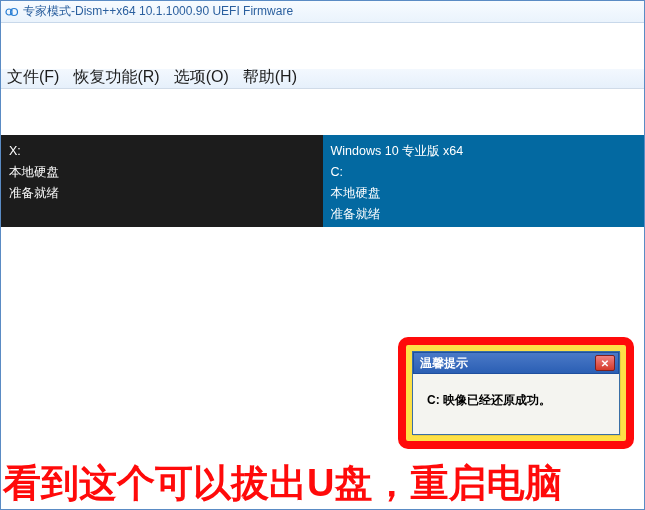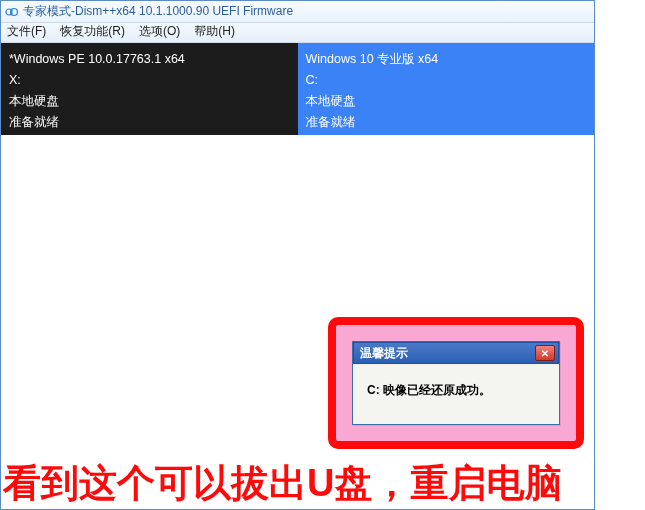--- a/index.html
+++ b/index.html
@@ -1,52 +1,52 @@
 <!DOCTYPE html>
 <html><head>
 <meta charset="utf-8">
 <style>
   * { box-sizing: border-box; margin: 0; padding: 0; font-family: "Microsoft YaHei", "SimSun", Arial, sans-serif; }
   html, body { width: 645px; height: 510px; overflow: hidden; background: #fff; }
 
-  .window { width: 595px; height: 510px; display: flex; flex-direction: column; border: 1px solid #5a8bc4; position: relative; }
+  .window { width: 645px; height: 510px; display: flex; flex-direction: column; border: 1px solid #5a8bc4; position: relative; gap: 46px; }
 
   
   .titlebar {
     height: 22px; background: linear-gradient(to bottom, #f7fbff, #eaf3fc);
     border-bottom: 1px solid #c8d8ea; display: flex; align-items: center;
     font-size: 12px; color: #2a5f9e; padding-left: 4px;
   }
   .titlebar .app-icon { width: 14px; height: 14px; margin-right: 4px; display:flex; align-items:center; justify-content:center; }
   .titlebar .title-text { white-space: nowrap; }
 
   
   .menubar {
     height: 20px; background: linear-gradient(to bottom, #f3f8fe, #e6f0fb);
-    display: flex; align-items: flex-start; font-size: 12px; color: #1c1c1c;
+    display: flex; align-items: flex-end; font-size: 16px; color: #1c1c1c;
     padding-left: 6px; gap: 14px; border-bottom: 1px solid #d0dbe8;
   }
   .menubar span { cursor: default; }
 
   
   .panels { display: flex; height: 92px; }
   .panel {
     flex: 1; padding: 6px 8px; font-size: 12.5px; color: #fff; line-height: 21px;
   }
   .panel.left { background: #1c1c1c; }
-  .panel.right { background: #3b82f6; }
+  .panel.right { background: #0369a1; }
 
   
   .content-area { flex: 1; background: #fff; position: relative; }
 
   
   .dialog-wrap {
     position: absolute; right: 10px; bottom: 60px;
-    border: 8px solid #ff0a0a; border-radius: 10px; padding: 16px;
-    background: #f9a8d4;
+    border: 8px solid #ff0a0a; border-radius: 10px; padding: 6px;
+    background: #fde047;
   }
   .dialog {
     width: 208px; border: 1px solid #3a6ea5; background: #ece9d8;
     font-size: 12px; box-shadow: 1px 1px 0 rgba(0,0,0,0.08);
   }
   .dialog-title {
     height: 22px; background: linear-gradient(to bottom, #4a79c7, #2b5fb4);
     border: 1px solid #1f4f9e; color: #fff; display: flex; align-items: center;
     justify-content: space-between; padding: 0 3px 0 6px; font-weight: bold;
   }
@@ -90,21 +90,20 @@
 
   <div class="menubar">
     <span>文件(F)</span>
     <span>恢复功能(R)</span>
     <span>选项(O)</span>
     <span>帮助(H)</span>
   </div>
 
   <div class="panels">
     <div class="panel left">
-      <div>*Windows PE 10.0.17763.1 x64</div>
       <div>X:</div>
       <div>本地硬盘</div>
       <div>准备就绪</div>
     </div>
     <div class="panel right">
       <div>Windows 10 专业版 x64</div>
       <div>C:</div>
       <div>本地硬盘</div>
       <div>准备就绪</div>
     </div>

